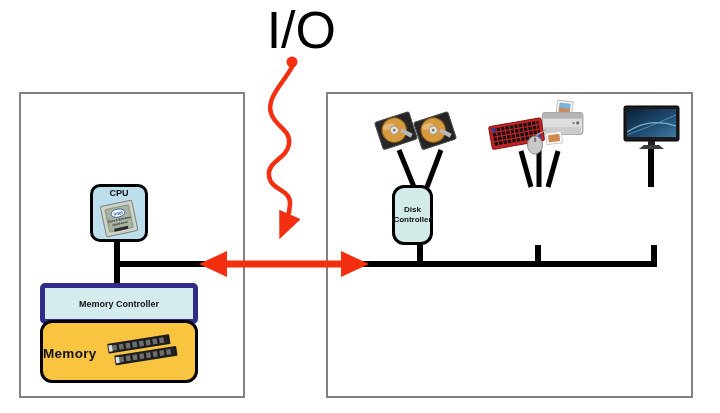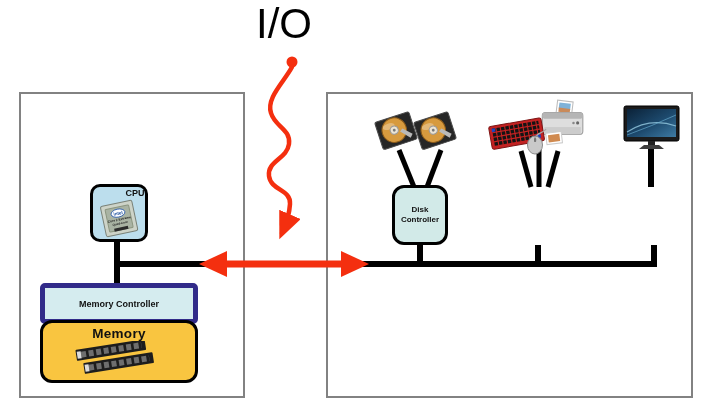--- a/index.html
+++ b/index.html
@@ -14,43 +14,43 @@
   }
   
   #wires{position:absolute;left:0;top:0;z-index:5;pointer-events:none;}
   
   .node{
     position:absolute;z-index:10;border:3px solid #000;box-sizing:border-box;
     background:var(--controller-fill,#d2eae8);border-radius:12px;
     display:flex;align-items:center;justify-content:center;text-align:center;
     font-weight:bold;color:#111;
   }
-  .controller{width:56px;height:60px;font-size:8px;line-height:1.25;padding:2px;}
+  .controller{width:41px;height:60px;font-size:8px;line-height:1.25;padding:2px;}
   .cpu-box{
     left:90px;top:184px;width:58px;height:58px;border-radius:10px;
     background:var(--cpu-fill,#bcdeed);flex-direction:column;justify-content:flex-start;
   }
-  .cpu-box .cpu-label{font-size:9px;font-weight:bold;margin-top:1px;padding-left:32px;}
+  .cpu-box .cpu-label{font-size:9px;font-weight:bold;margin-top:1px;}
   .mem-ctrl{
     position:absolute;left:40px;top:283px;width:158px;height:41px;z-index:10;box-sizing:border-box;
     background:#d5ecef;border:5px solid var(--memory-controller-border,#312b89);border-radius:5px;
     display:flex;align-items:center;justify-content:center;
     font-size:9px;font-weight:bold;color:#111;
   }
   .memory-box{
     position:absolute;left:40px;top:320px;width:158px;height:63px;z-index:10;box-sizing:border-box;
     background:var(--memory-fill,#f9c540);border:3px solid #000;border-radius:12px;
-    display:flex;flex-direction:column;align-items:center;
+    display:flex;flex-direction:row;align-items:center;
     font-weight:bold;color:#111;
   }
   .memory-box .memory-label{font-size:13.5px;margin-top:3px;letter-spacing:.3px;}
   
   .io-label{
-    position:absolute;left:256px;top:0px;width:80px;text-align:left;
-    font-size:42px;color:#000;z-index:4;font-weight:400;
+    position:absolute;left:256px;top:0px;width:80px;text-align:right;
+    font-size:52px;color:#000;z-index:4;font-weight:400;
   }
   
   .icon{position:absolute;z-index:8;}
   .z9{z-index:9;} .z10{z-index:10;}
 </style>
 </head>
 <body>
 
 <div class="canvas">
 

